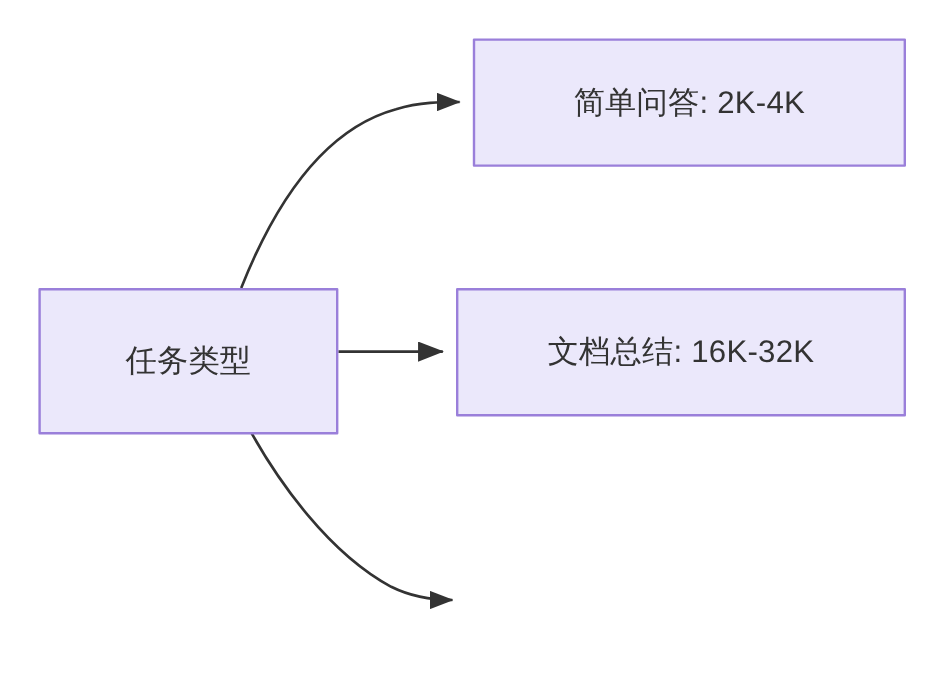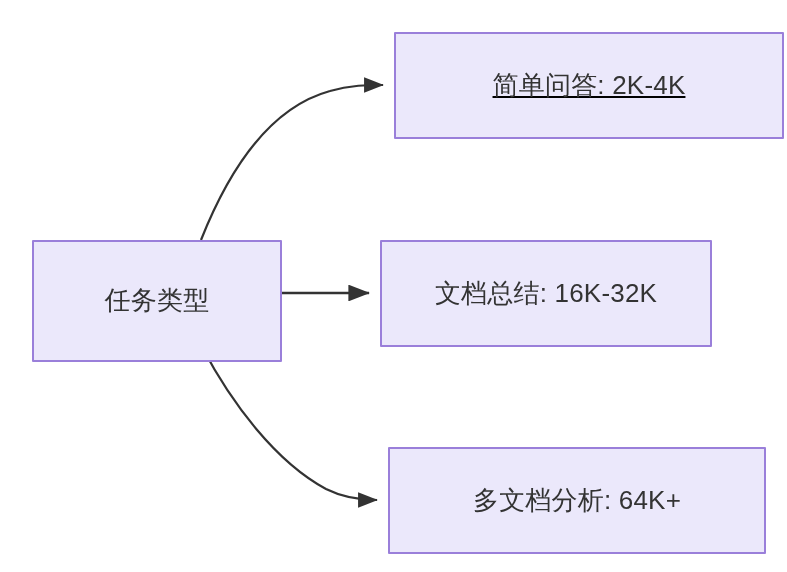--- a/index.html
+++ b/index.html
@@ -47,28 +47,27 @@
   }
   #node-root {
     left: 32px;
     top: 240px;
     width: 250px;
     height: 122px;
   }
   #node-simple-qa {
     left: 394px;
     top: 32px;
-    width: 390px;
+    width: 361px;
     height: 107px;
-    text-decoration: underline;
   }
   #node-doc-summary {
     left: 380px;
     top: 240px;
-    width: 332px;
+    width: 375px;
     height: 107px;
   }
   #node-multi-doc {
     left: 388px;
     top: 447px;
     width: 378px;
     height: 107px;
   }
 </style>
 </head>
@@ -95,17 +94,14 @@
   </div>
 
   <div class="node" id="node-simple-qa">
     <span class="node-label">简单问答: 2K-4K</span>
   </div>
 
   <div class="node" id="node-doc-summary">
     <span class="node-label">文档总结: 16K-32K</span>
   </div>
 
-  <div class="node" id="node-multi-doc">
-    <span class="node-label">多文档分析: 64K+</span>
-  </div>
 
 </div>
 
 </body></html>

